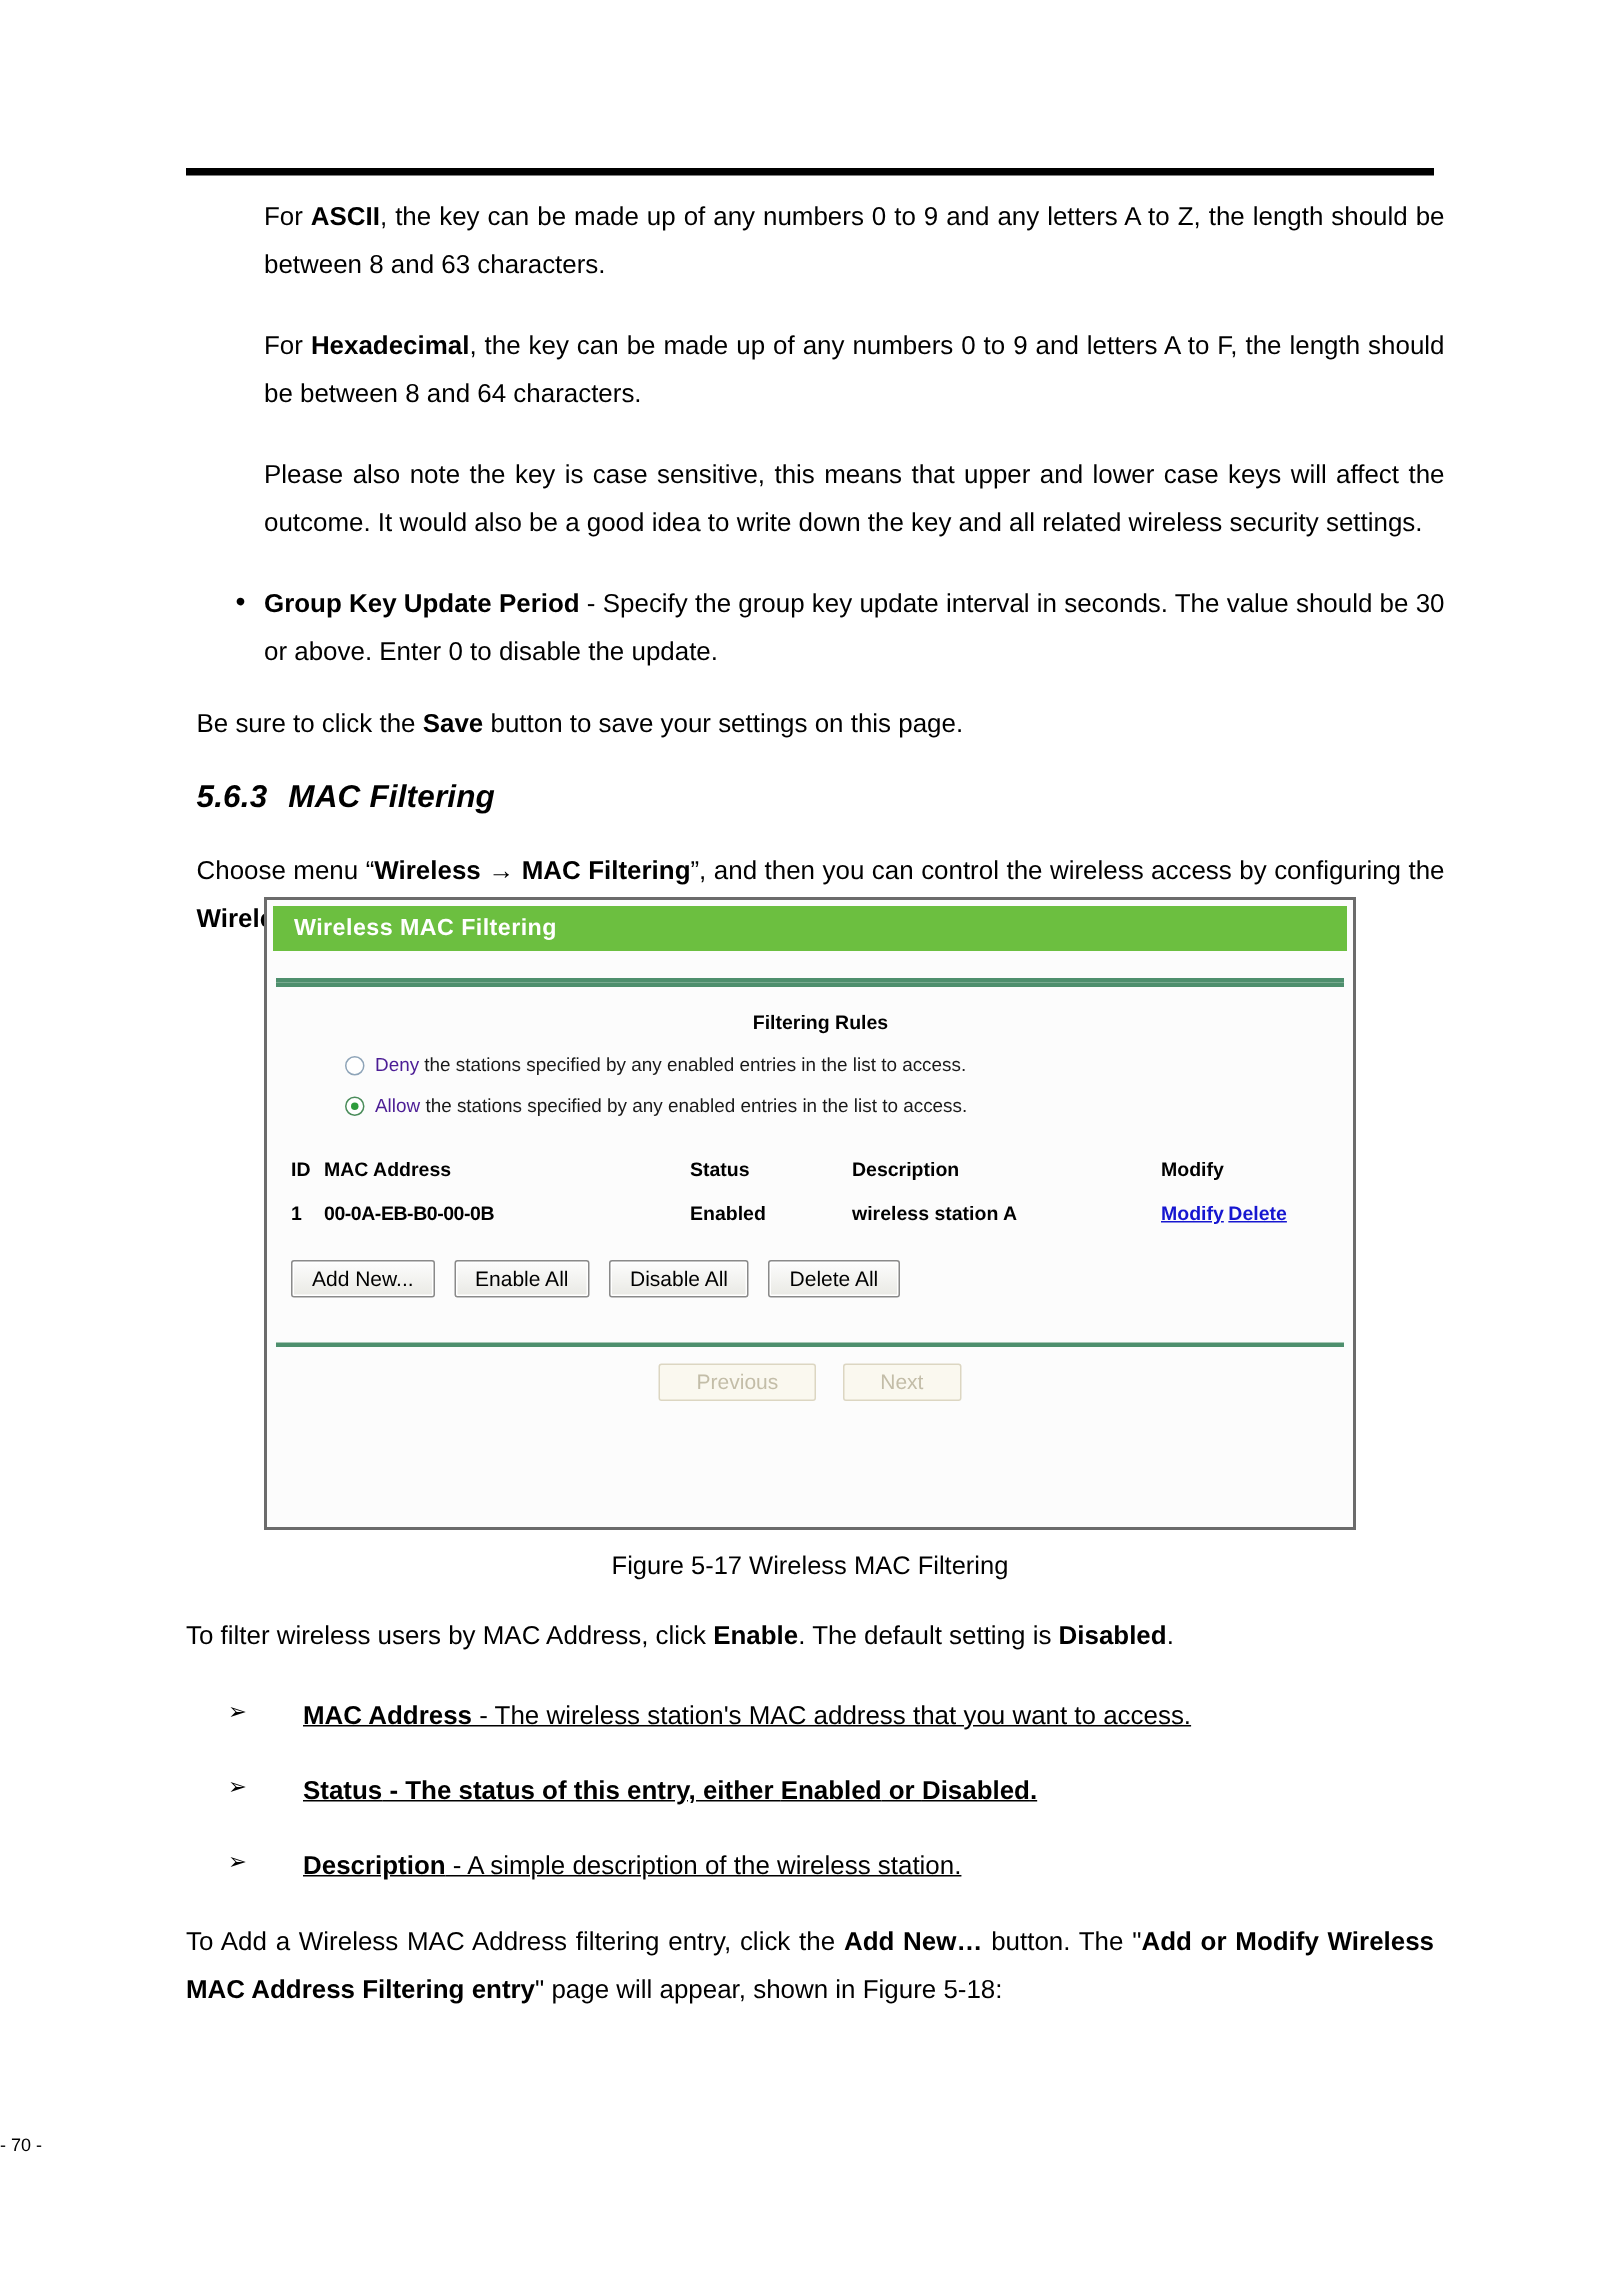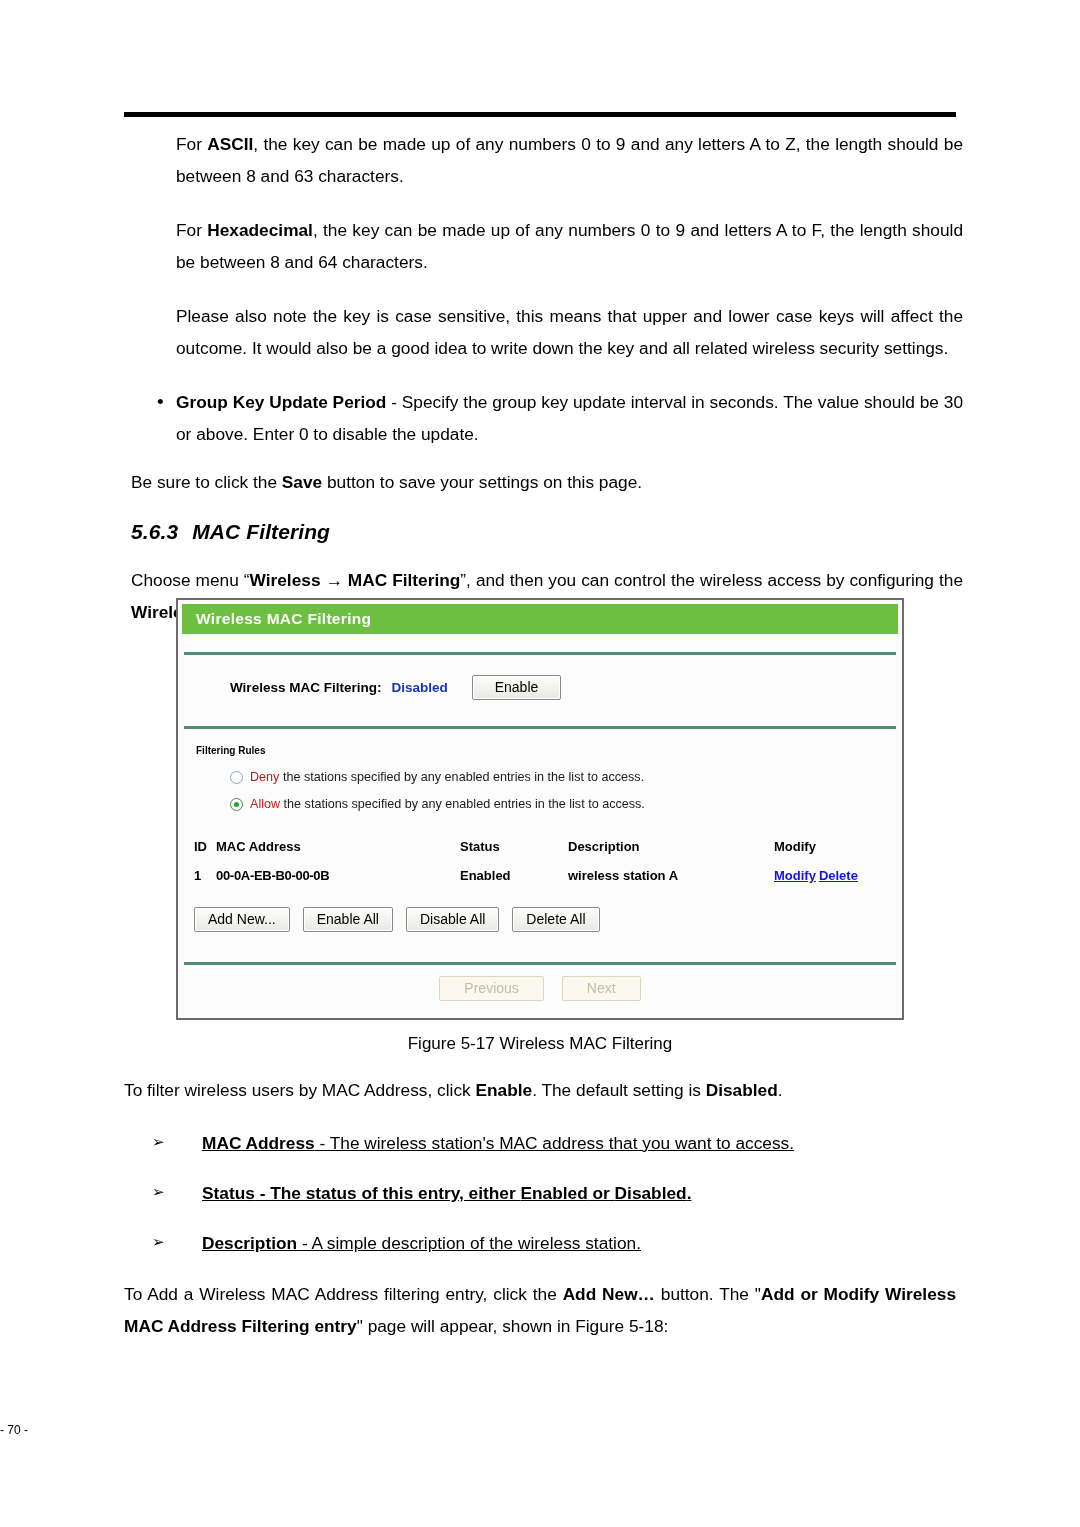--- a/index.html
+++ b/index.html
@@ -189,24 +189,25 @@
     border-radius: 2px;
     box-shadow: inset 0 0 0 1px #ffffff;
     padding: 3px 16px;
     cursor: pointer;
     line-height: 17px;
   }
   .btn-enable { margin-left: 24px; padding: 3px 22px; }
 
   .ui-sec-b { padding: 16px 0 8px 0; }
   .filtering-rules-title {
-    font-size: 10px;
+    font-size: 13px;
     font-weight: bold;
     padding-left: 14px;
     margin-bottom: 14px;
+    text-align: center;
   }
   .radio-row {
     display: flex;
     align-items: center;
     padding-left: 48px;
     margin-bottom: 13px;
   }
   .radio {
     width: 13px; height: 13px;
     border-radius: 50%;
@@ -220,21 +221,21 @@
   .radio.checked { border-color: #4a8c5a; }
   .radio.checked::after {
     content: "";
     position: absolute;
     left: 3px; top: 3px;
     width: 5px; height: 5px;
     border-radius: 50%;
     background: #2e9b3c;
   }
   .radio-label { font-size: 12.6px; color: #1a1a1a; }
-  .radio-label .kw { color: #b91c1c; }
+  .radio-label .kw { color: #4c1d95; }
 
   
   .ui-table {
     width: 100%;
     border-collapse: collapse;
     margin-top: 24px;
   }
   .ui-table th, .ui-table td {
     text-align: left;
     font-size: 13px;
@@ -335,27 +336,20 @@
   <div class="ui-shot">
 
     <div class="ui-titlebar">
       <span>Wireless MAC Filtering</span>
     </div>
 
     <div class="ui-body">
 
       <div class="ui-divider" style="margin-top:18px;"></div>
 
-      <div class="ui-sec-a">
-        <div class="row-inline">
-          <span class="lbl-bold">Wireless MAC Filtering:</span>
-          <span class="val-blue">Disabled</span>
-          <button class="btn btn-enable">Enable</button>
-        </div>
-      </div>
 
       <div class="ui-divider"></div>
 
       <div class="ui-sec-b">
         <div class="filtering-rules-title">Filtering Rules</div>
 
         <div class="radio-row">
           <span class="radio"></span>
           <span class="radio-label"><span class="kw">Deny</span><span> the stations specified by any enabled entries in the list to access.</span></span>
         </div>

